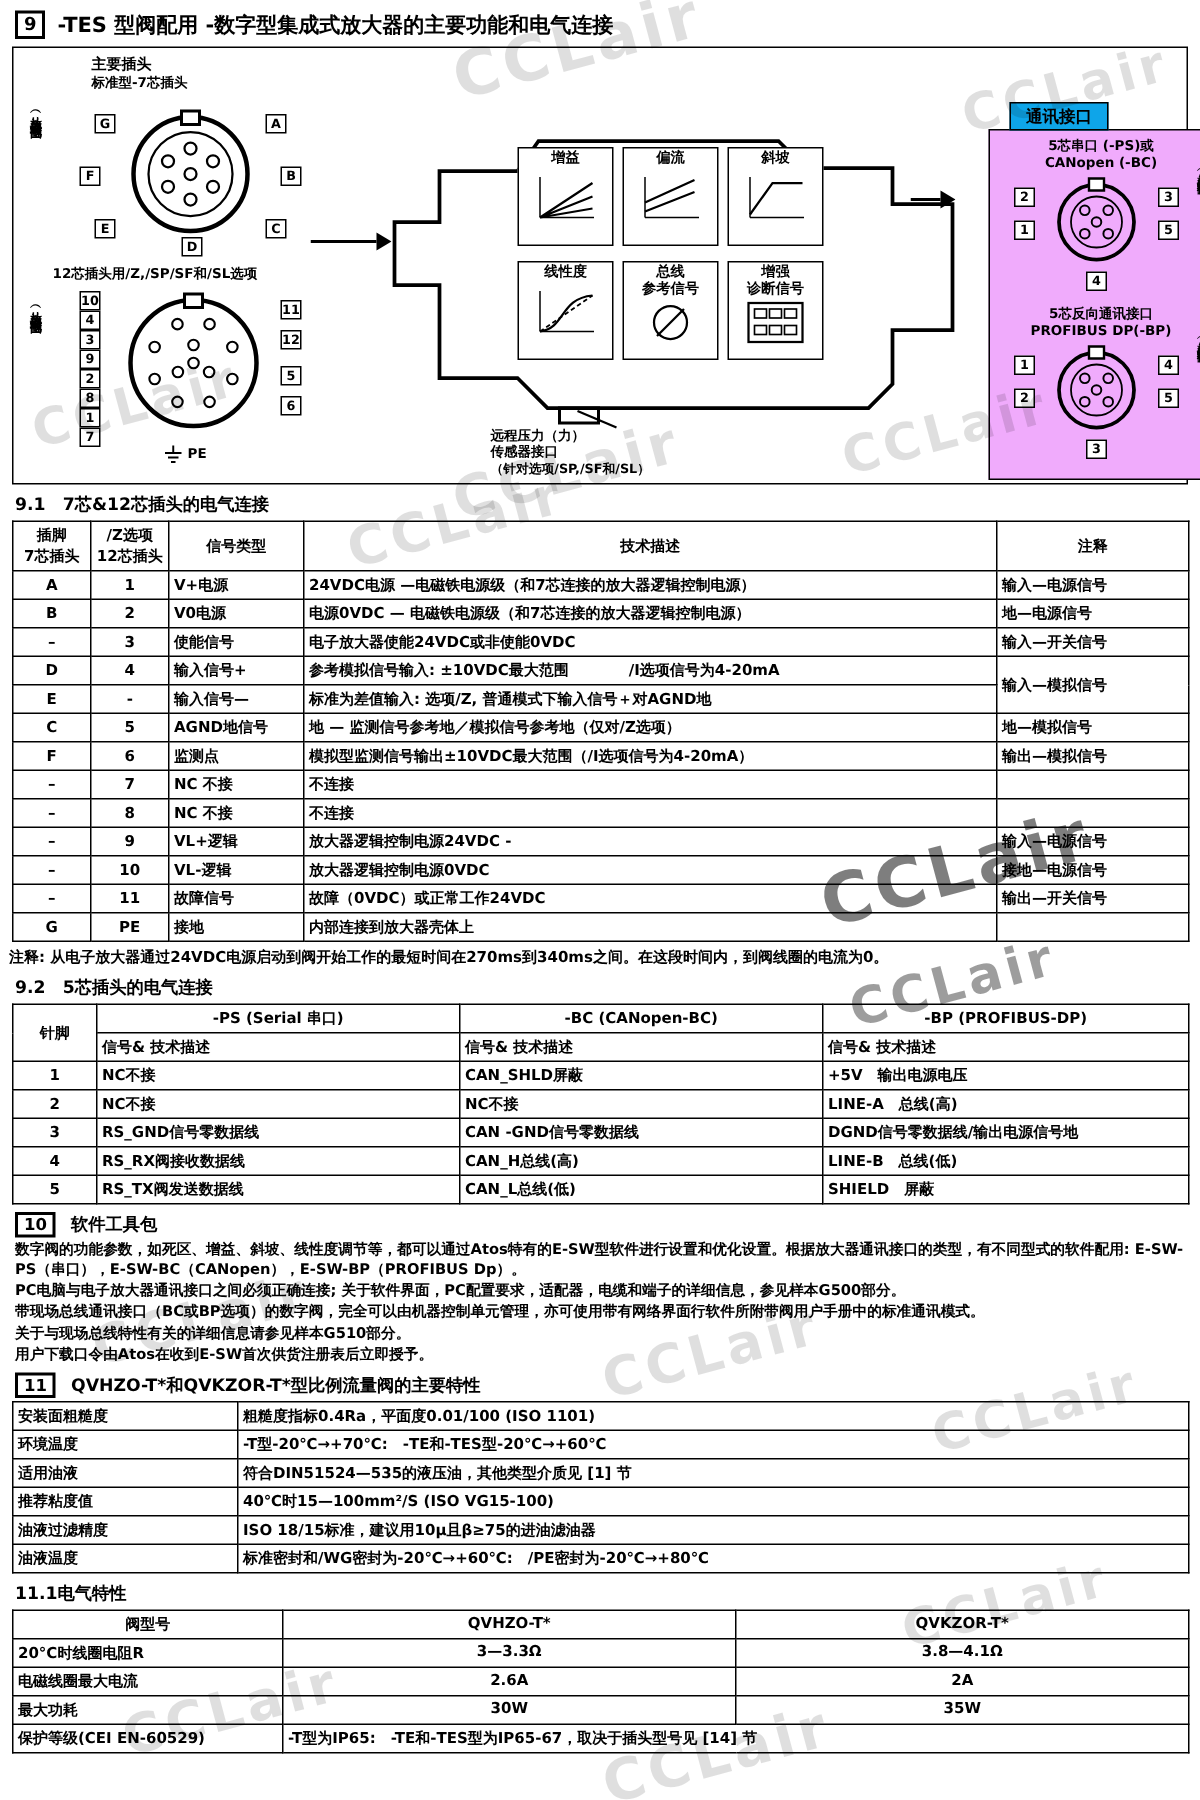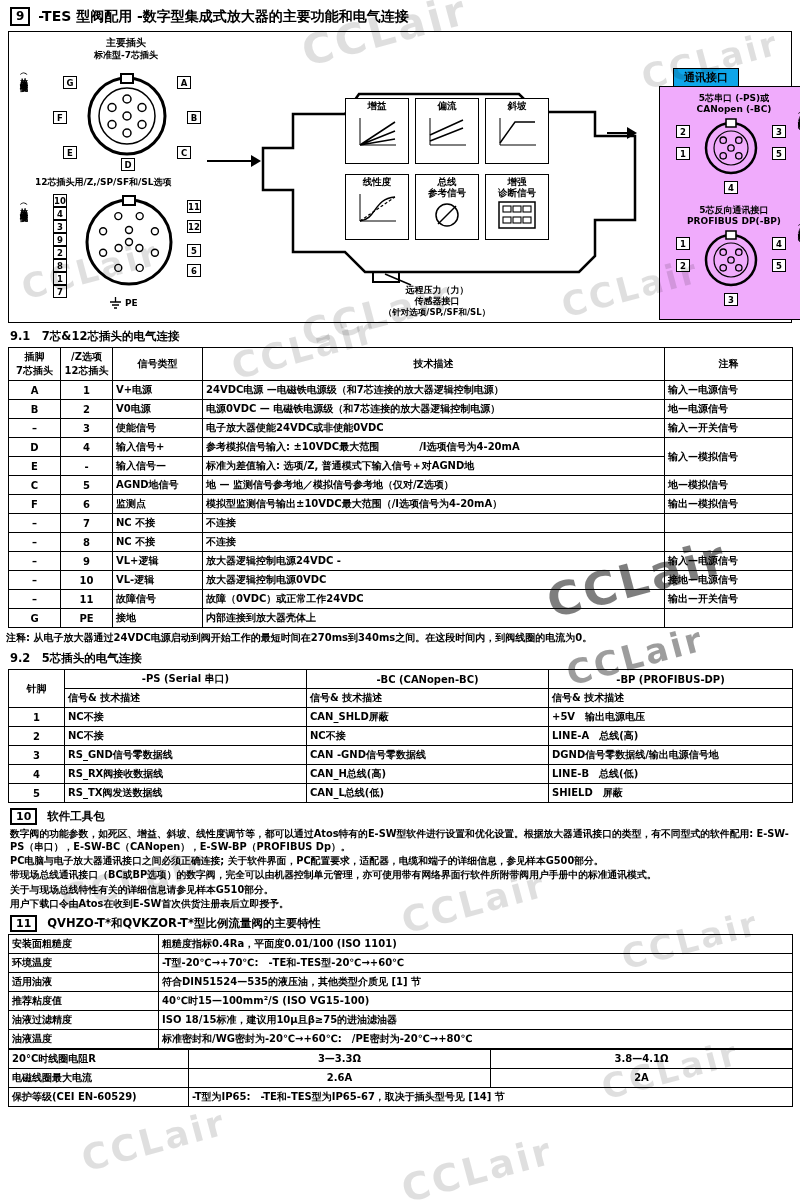--- a/index.html
+++ b/index.html
@@ -5,21 +5,21 @@
   * { box-sizing: border-box; }
   body { margin:0; background:#e8e8e8; font-family:"DejaVu Sans","Liberation Sans",sans-serif; color:#000; }
   .page { position:relative; width:800px; height:1200px; margin:0 auto; background:#fff; overflow:hidden; }
 
   .hdr { display:flex; align-items:center; gap:8px; padding:7px 10px 3px; }
   .numbox { border:2px solid #000; font-weight:bold; font-size:12px; padding:0 4px; line-height:15px; background:#fff; }
   .hdr-title { font-weight:bold; font-size:14px; }
 
   .diagram { position:relative; margin:2px 8px 0; height:292px; border:1.5px solid #000; background:#fff; }
   .abs { position:absolute; }
-  .ctr { text-align:center; }
+  .ctr { }
   .vtext { position:absolute; writing-mode:vertical-rl; font-size:8px; font-weight:bold; letter-spacing:1px; }
   .pinbox { position:absolute; width:14px; height:13px; border:1px solid #000; font-size:8.5px; font-weight:bold; text-align:center; line-height:12px; background:#fff; }
   .dgt { position:absolute; font-size:10px; font-weight:bold; }
   .dgt2 { position:absolute; font-size:9px; font-weight:bold; }
   .blk { position:absolute; width:64px; height:66px; border:1.5px solid #000; background:#fff; text-align:center; font-size:9.5px; font-weight:bold; line-height:1.15; padding-top:2px; }
   .blk svg { display:block; margin:1px auto 0; }
   .commbox { position:absolute; border:1.5px solid #000; background:#f0abfc;margin-left:24px; }
   .commtitle { position:absolute; border:1.5px solid #000; background:#0ea5e9; font-weight:bold; font-size:11px; padding:1px 10px; z-index:2; }
   .commlbl { position:absolute; width:100%; text-align:center; font-size:9px; font-weight:bold; line-height:1.25; }
   svg.lineart * { vector-effect:non-scaling-stroke; }
@@ -452,38 +452,49 @@
           <td>油液过滤精度</td>
           <td>ISO 18/15标准，建议用10μ且β≥75的进油滤油器</td>
         </tr>
     <tr>
           <td>油液温度</td>
           <td>标准密封和/WG密封为-20℃→+60℃:　/PE密封为-20℃→+80℃</td>
         </tr>
   </tbody>
     </table>
 
+  <div class="sec-h">11.1电气特性</div>
   <table class="t">
     <colgroup>
         <col style="width:180px">
         <col style="width:302px">
         <col style="width:302px">
       </colgroup>
     <tbody>
+        <tr>
+      <th>阀型号</th>
+      <th>QVHZO-T*</th>
+      <th>QVKZOR-T*</th>
+    </tr>
     <tr>
           <td>20°C时线圈电阻R</td>
           <td class="c">3—3.3Ω</td>
           <td class="c">3.8—4.1Ω</td>
         </tr>
     <tr>
           <td>电磁线圈最大电流</td>
           <td class="c">2.6A</td>
           <td class="c">2A</td>
         </tr>
     <tr>
+          <td>最大功耗</td>
+          <td class="c">30W</td>
+          <td class="c">35W</td>
+        </tr>
+    <tr>
           <td>保护等级(CEI EN-60529)</td>
           <td colspan="2">-T型为IP65:　-TE和-TES型为IP65-67，取决于插头型号见 [14] 节</td>
         </tr>
 
   </tbody>
     </table>
 
 </div>
 
 </body></html>

